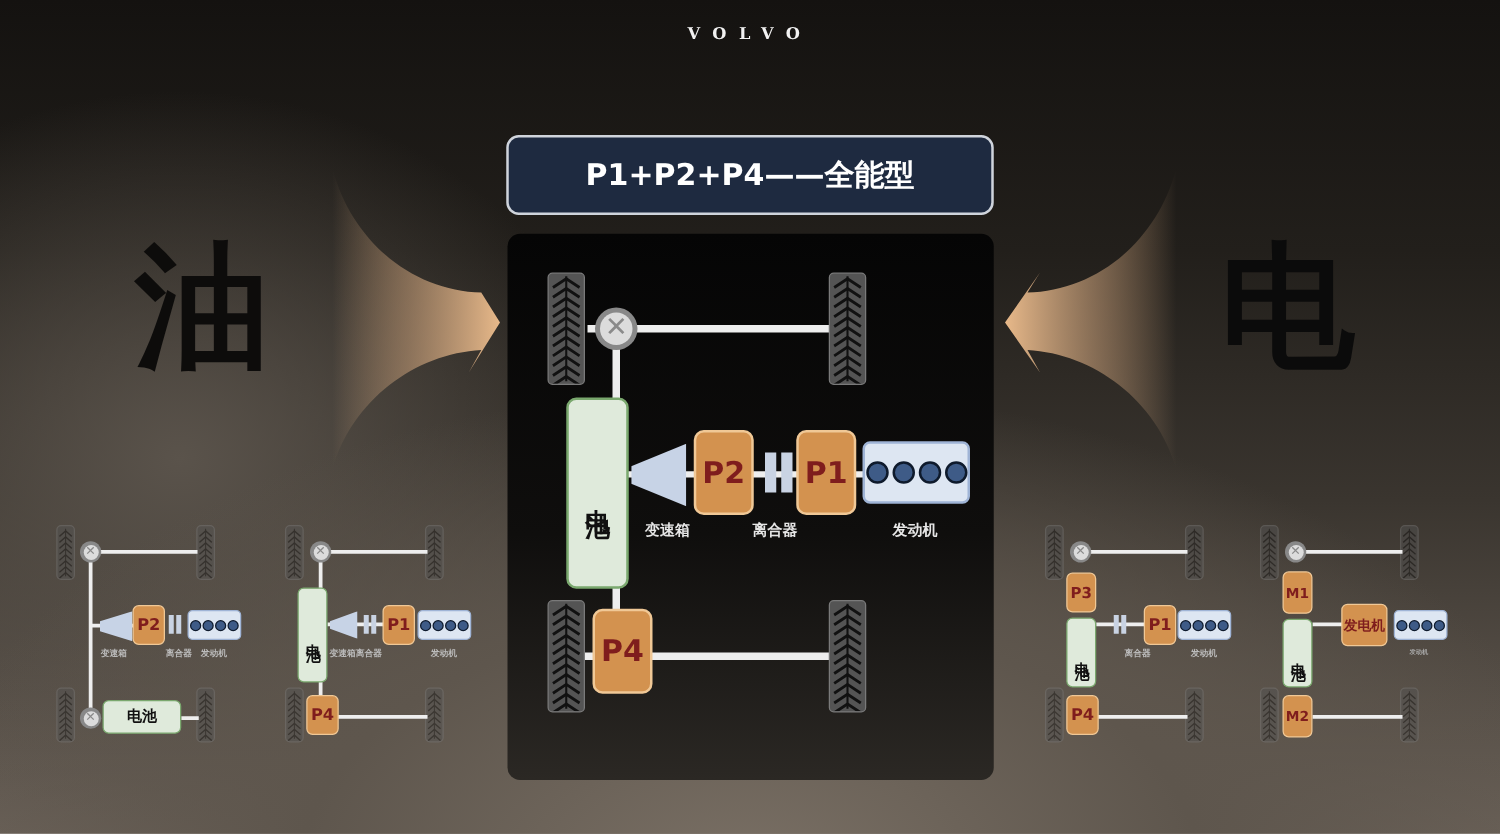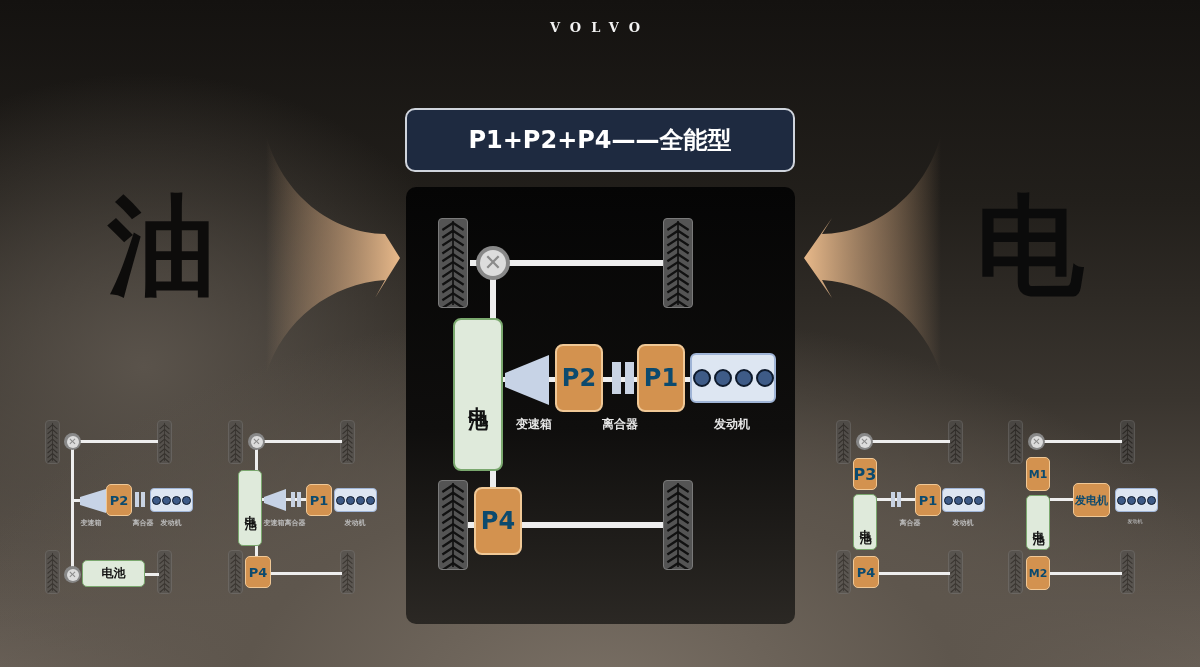--- a/index.html
+++ b/index.html
@@ -18,21 +18,21 @@
     background:#1e2a40;box-sizing:border-box;display:flex;align-items:center;justify-content:center;
     color:#fff;font-weight:bold;font-size:24px;}
   .main-panel{left:406px;top:187px;width:389px;height:437px;border-radius:10px;
     background:linear-gradient(180deg,#050505 0%,#0f0e0d 55%,#2b2824 100%);}
   .tire{background:#545454;border:1px solid #7a7a7a;border-radius:4px;box-sizing:border-box;overflow:hidden;}
   .tire svg{display:block;width:100%;height:100%;}
   .shaft{background:#eeeeee;}
   .diff{border-radius:50%;background:#888;box-sizing:border-box;display:flex;align-items:center;justify-content:center;}
   .diff .inner{border-radius:50%;background:#dcdcdc;display:flex;align-items:center;justify-content:center;color:#8a8a8a;font-weight:bold;line-height:1;}
   .motor{background:#d3924f;border:2px solid #f0c896;border-radius:8px;box-sizing:border-box;
-    display:flex;align-items:center;justify-content:center;color:#0c4a6e;font-weight:bold;}
+    display:flex;align-items:center;justify-content:center;color:#7f1d1d;font-weight:bold;}
   .battery{background:#dfeadb;border:2px solid #7aa86e;border-radius:8px;box-sizing:border-box;
     display:flex;align-items:center;justify-content:center;color:#111;font-weight:bold;text-align:center;}
   .engine{background:#dde6f2;border:2px solid #9fb4d6;border-radius:6px;box-sizing:border-box;
     display:flex;align-items:center;justify-content:center;}
   .cyl{border-radius:50%;background:#3e5b87;border:2px solid #0e1a2c;box-sizing:border-box;}
   .clutch{background:#c9d3e3;}
   .cap{color:#e6e6e6;text-align:center;white-space:nowrap;font-weight:bold;}
 </style>
 </head>
 <body>
@@ -267,21 +267,21 @@
         <path d="M1.7999999999999998,8.5 L7.5,4 L13.2,8.5 M1.7999999999999998,13.5 L7.5,9 L13.2,13.5 M1.7999999999999998,18.5 L7.5,14 L13.2,18.5 M1.7999999999999998,23.5 L7.5,19 L13.2,23.5 M1.7999999999999998,28.5 L7.5,24 L13.2,28.5 M1.7999999999999998,33.5 L7.5,29 L13.2,33.5 M1.7999999999999998,38.5 L7.5,34 L13.2,38.5 M1.7999999999999998,43.5 L7.5,39 L13.2,43.5 " stroke="#111" stroke-width="1.2" fill="none"></path>
         <line x1="7.5" y1="2" x2="7.5" y2="42" stroke="#111" stroke-width="0.8999999999999999"></line>
       </svg>
     </div>
   <div class="abs shaft" style="left:864px;top:440px;width:86px;height:3px"></div>
   <div class="abs shaft" style="left:877px;top:498px;width:40px;height:3px"></div>
   <div class="abs shaft" style="left:878px;top:572px;width:72px;height:3px"></div>
   <div class="abs diff" style="left:856px;top:433px;width:17px;height:17px">
       <div class="inner" style="width:12px;height:12px;font-size:10px">✕</div>
     </div>
-  <div class="abs motor" style="left:853px;top:458px;width:24px;height:32px;font-size:16px;border-radius:5px;border-width:1px">P3</div>
+  <div class="abs motor" style="left:853px;top:458px;width:24px;height:32px;font-size:12px;border-radius:5px;border-width:1px">P3</div>
   <div class="abs battery" style="left:853px;top:494px;width:24px;height:56px;font-size:12px;border-radius:5px;border-width:1px;writing-mode:vertical-rl;letter-spacing:3px">电池</div>
   <div class="abs clutch" style="left:891px;top:492px;width:4px;height:15px"></div>
   <div class="abs clutch" style="left:897px;top:492px;width:4px;height:15px"></div>
   <div class="abs motor" style="left:915px;top:484px;width:26px;height:32px;font-size:13px;border-radius:5px;border-width:1px">P1</div>
   <div class="abs engine mini-engine" style="left:942px;top:488px;width:43px;height:24px;gap:1px;border-radius:4px;border-width:1px">
       <div class="cyl" style="width: 9px; height: 9px; border-width: 1px;"></div>
       <div class="cyl" style="width: 9px; height: 9px; border-width: 1px;"></div>
       <div class="cyl" style="width: 9px; height: 9px; border-width: 1px;"></div>
       <div class="cyl" style="width: 9px; height: 9px; border-width: 1px;"></div>
     </div>

